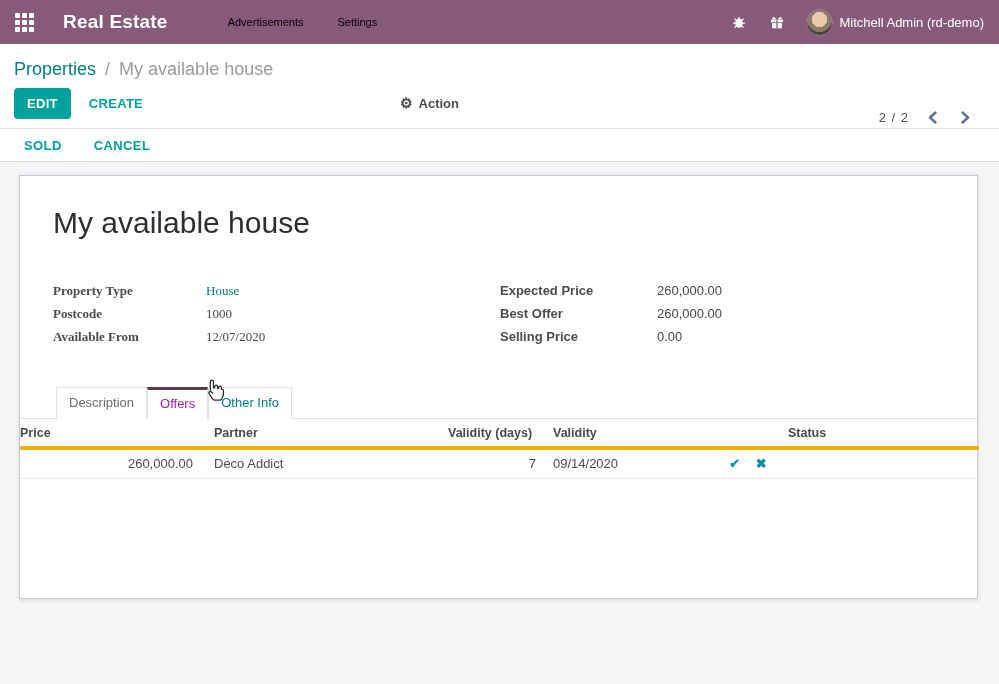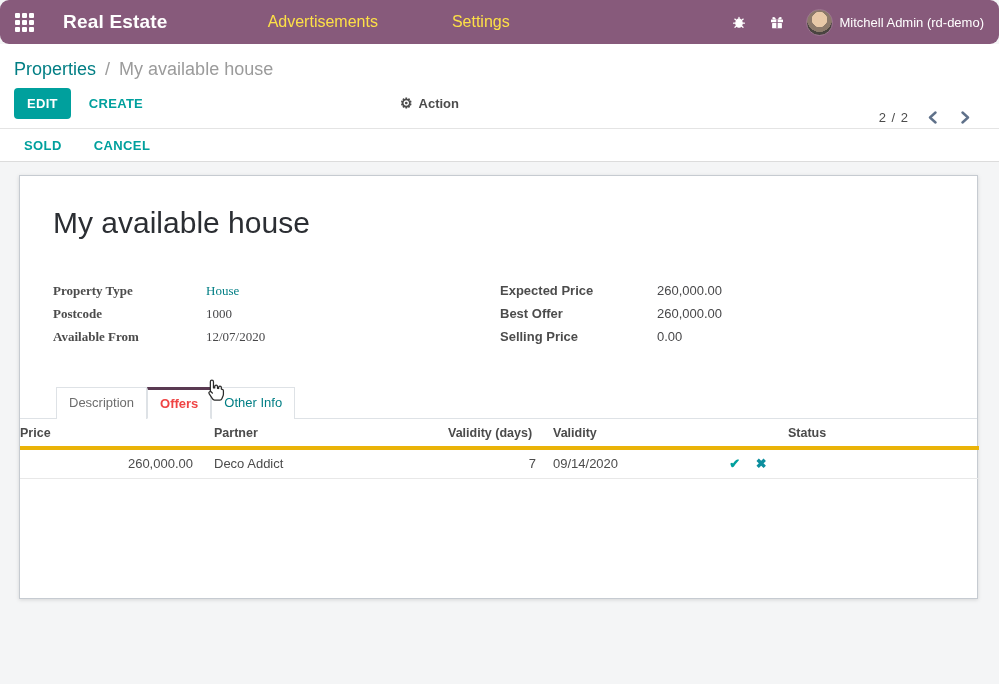--- a/index.html
+++ b/index.html
@@ -9,29 +9,29 @@
     background:#f4f5f6;
     color:#4c4c4c;
     font-size:13px;
     overflow:hidden;
     position:relative;
   }
 
   
   .navbar {
     height:44px; background:#875A7B; display:flex; align-items:center;
-    padding:0 15px; color:#fff;border-radius:9px;
+    padding:0 15px; color:#fff;
   }
   .apps-icon { width:20px; height:19px; display:grid;
     grid-template-columns:repeat(3,5px); grid-template-rows:repeat(3,5px);
     gap:2px; cursor:pointer; }
   .apps-icon span { background:#fff; border-radius:1px; }
   .brand { font-size:19px; font-weight:700; margin-left:28px; letter-spacing:.2px; cursor:pointer; }
   .nav-menus { display:flex; margin-left:58px; gap:30px; }
-  .nav-menu-item { font-size:16px; color:#fde047; cursor:pointer; padding:4px 2px;margin-left:40px; }
+  .nav-menu-item { font-size:11px; color:#000000; cursor:pointer; padding:4px 2px; }
   .nav-right { margin-left:auto; display:flex; align-items:center; gap:20px; }
   .nav-icon-btn { width:18px; height:18px; display:flex; align-items:center; justify-content:center; cursor:pointer; }
   .user-block { display:flex; align-items:center; gap:7px; cursor:pointer; }
   .avatar {
     width:27px; height:27px; border-radius:50%;
     background:radial-gradient(circle at 50% 38%, #e8c9a8 0 38%, #8c7a6b 39% 62%, #4a4440 63% 100%);
     border:1px solid #9c7690;
   }
   .user-name { font-size:13px; color:#fff; }
 
@@ -90,21 +90,21 @@
 
   
   .notebook { margin:36px -33px 0 -33px; }
   .nav-tabs { display:flex; padding-left:36px; border-bottom:1px solid #dee2e6; }
   .tab {
     font-size:13px; padding:0 12px; height:32px; line-height:30px;
     border:1px solid #dee2e6; border-bottom:none; background:#fff;
     margin-bottom:-1px; cursor:pointer; color:#6d6d6d;
   }
   .tab.active {
-    color:#ef4444; font-weight:700;
+    color:#a21caf; font-weight:400;
     border-top:3px solid #5A3A52; line-height:27px;
     border-bottom:1px solid #fff;
   }
   .tab.teal { color:#017e84; }
 
   
   .offers-table { width:100%; border-collapse:collapse; table-layout:fixed; }
   .offers-table th {
     font-size:12.5px; font-weight:700; color:#4b4b4b; text-align:left;
     height:29px; padding:0; border-bottom:4px solid #eab308; vertical-align:middle;

